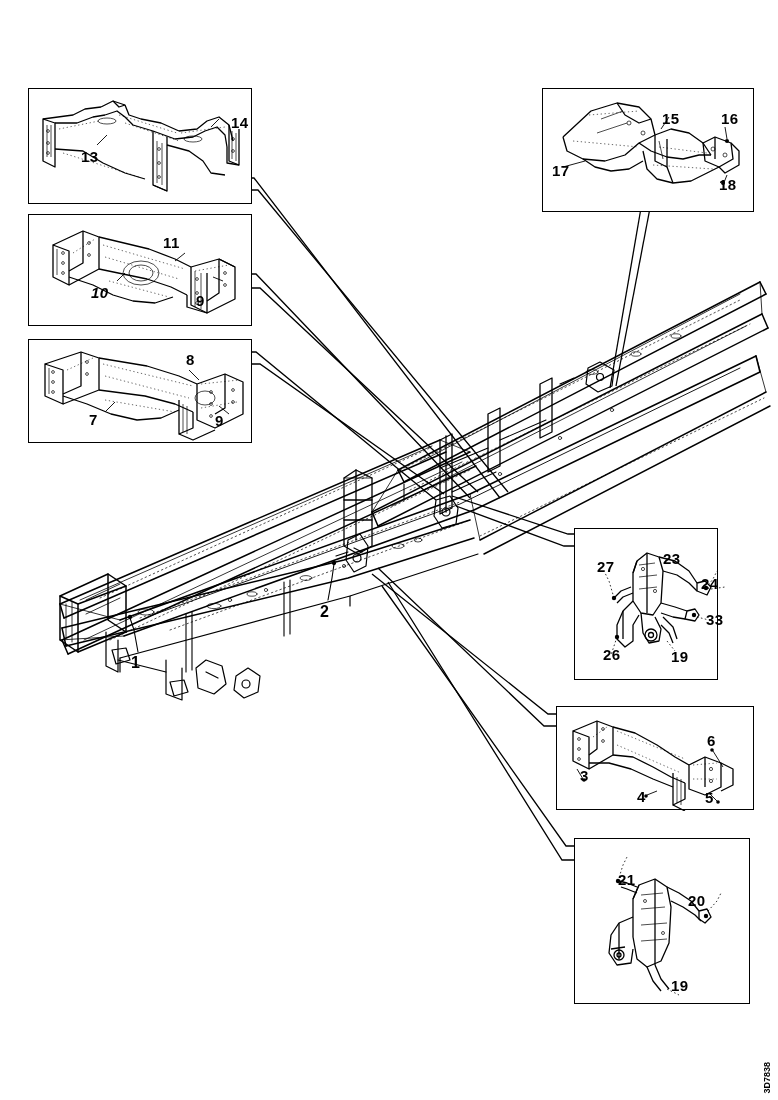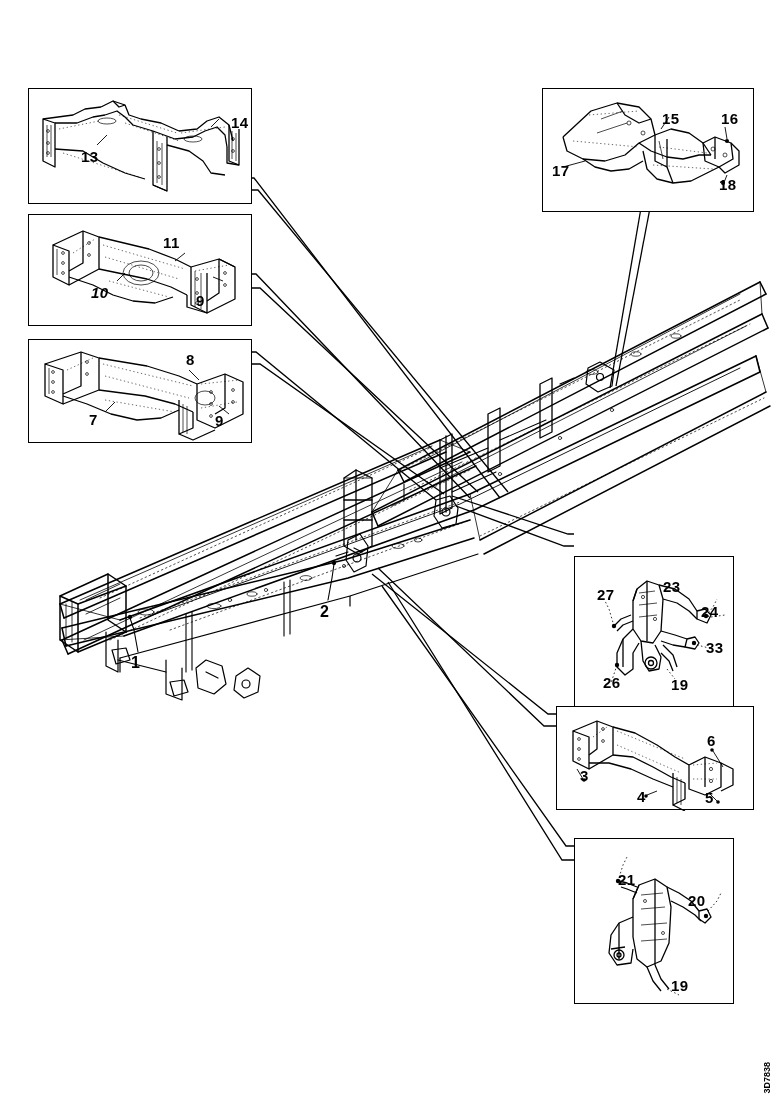--- a/index.html
+++ b/index.html
@@ -460,21 +460,21 @@
         <circle cx="184" cy="52" r="2"></circle>
         <circle cx="180" cy="94" r="2"></circle>
       </g>
     </svg>
     <span class="callout" style="left:119px; top:22px;">15</span>
     <span class="callout" style="left:178px; top:22px;">16</span>
     <span class="callout" style="left:9px; top:74px;">17</span>
     <span class="callout" style="left:176px; top:88px;">18</span>
   </div>
 
-  <div class="detail-panel" style="left:574px; top:528px; width:160px; height:152px;margin-top:28px;">
+  <div class="detail-panel" style="left:574px; top:528px; width:144px; height:152px;">
     <svg viewBox="0 0 180 152" width="180" height="152">
       <g stroke="#000" fill="none" stroke-width="1.3" stroke-linejoin="round">
 
         <path d="M62 32 L72 24 L84 28 L88 42 L86 74 L78 86 L66 84 L58 72 L58 44 Z"></path>
         <path d="M72 24 L72 84"></path>
         <path d="M62 32 L58 44"></path>
 
         <path d="M84 28 L100 32 L114 42 L122 54"></path>
         <path d="M88 42 L102 46 L114 54 L122 62"></path>
         <path d="M122 54 L130 52 L136 58 L132 66 L122 62 Z"></path>
@@ -572,21 +572,21 @@
         <circle cx="155" cy="43" r="1.8"></circle>
         <circle cx="161" cy="95" r="1.8"></circle>
       </g>
     </svg>
     <span class="callout" style="left:23px; top:61px;">3</span>
     <span class="callout" style="left:80px; top:82px;">4</span>
     <span class="callout" style="left:150px; top:26px;">6</span>
     <span class="callout" style="left:148px; top:83px;">5</span>
   </div>
 
-  <div class="detail-panel" style="left:574px; top:838px; width:160px; height:166px;text-decoration:underline;">
+  <div class="detail-panel" style="left:574px; top:838px; width:176px; height:166px;text-decoration:underline;">
     <svg viewBox="0 0 180 166" width="180" height="166">
       <g stroke="#000" fill="none" stroke-width="1.3" stroke-linejoin="round">
 
         <path d="M64 46 L80 40 L92 48 L96 68 L94 104 L86 122 L72 128 L62 120 L58 98 L58 60 Z"></path>
         <path d="M80 40 L80 126"></path>
         <path d="M64 46 L58 60"></path>
 
         <path d="M58 78 L44 84 L36 96 L34 114 L42 126 L56 124 L58 110"></path>
         <path d="M44 84 L44 120"></path>
         <path d="M36 110 L50 108"></path>

